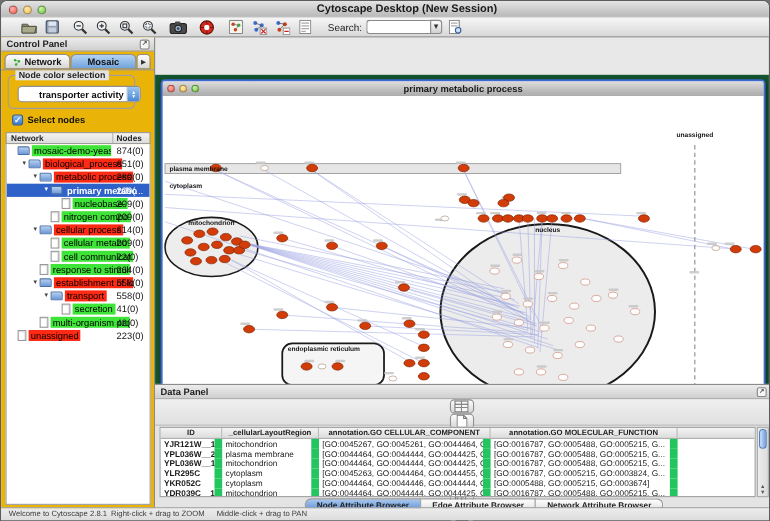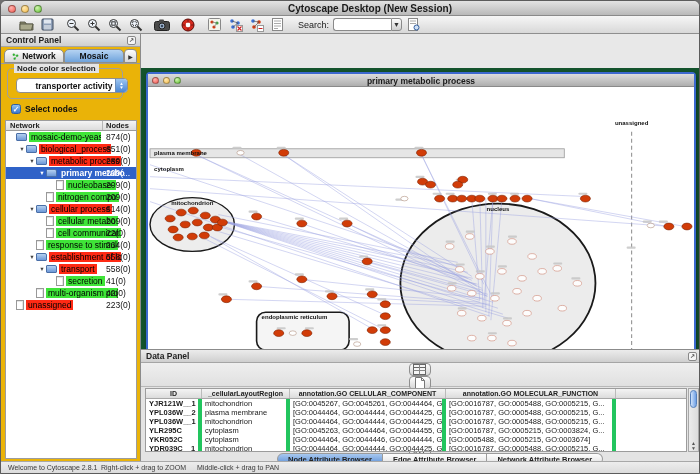--- a/index.html
+++ b/index.html
@@ -72,21 +72,21 @@
 
   
   .dpanel { position:absolute; left:140px; top:348px; width:560px; height:114px; background:#e4e4e4; border-top:1px solid #8b8b8b; }
   .dtoolbar { position:absolute; left:0; top:13px; width:100%; height:24px; display:flex; align-items:center; padding:0 6px; border-bottom:1px solid #b8b8b8; background:linear-gradient(#efefef,#e0e0e0);flex-direction:column; }
   .dbtn { width:22px; height:18px; margin-right:3px; border:1px solid #8f8f8f; border-radius:4px; background:linear-gradient(#fdfdfd,#d5d5d5); display:flex; align-items:center; justify-content:center; padding:0; }
   .dspacer { flex:1; }
   .dtable { position:absolute; left:4px; top:38px; width:542px; height:64px; background:#fff; border:1px solid #9c9c9c; overflow:hidden; }
   .dthead { display:flex; height:10px; background:linear-gradient(#f4f4f4,#dcdcdc); border-bottom:1px solid #a8a8a8; }
   .dth { font-size:7px; font-weight:bold; color:#222; text-align:center; border-right:1px solid #bbb; line-height:10px; overflow:hidden; white-space:nowrap; }
   .drow { display:flex; height:9px; }
-  .dtd { font-size:7.5px; color:#1a1a1a; line-height:9px; white-space:nowrap; overflow:hidden; border-right:4px solid #22c55e; padding-left:3px; }
+  .dtd { font-size:7.5px; color:#1a1a1a; line-height:9px; white-space:nowrap; overflow:hidden; border-right:7px solid #22c55e; padding-left:3px; }
   .dtd.b { font-weight:bold; }
   .c0{width:56px;} .c1{width:88px;} .c2{width:156px;} .c3{width:170px;} .c4{flex:1; border-right:none;}
   .vscroll { position:absolute; right:2px; top:38px; width:11px; height:64px; background:linear-gradient(90deg,#ececec,#dcdcdc); border:1px solid #a8a8a8; }
   .vthumb { position:absolute; left:1px; top:1px; width:7px; height:18px; border-radius:3.5px; background:linear-gradient(90deg,#cfe2fa,#6fa0e6); border:1px solid #5580bb; }
   .varrows { position:absolute; left:0; right:0; bottom:0; text-align:center; font-size:5px; color:#555; line-height:5px; }
   .dtabs { position:absolute; left:136px; top:103px; display:flex; height:12px; }
   .dtab { font-size:7.5px; font-weight:bold; color:#222; padding:0 10px; line-height:11px; background:linear-gradient(#fdfdfd,#e2e2e2); border:1px solid #9a9a9a; border-left:none; }
   .dtab:first-child { border-left:1px solid #9a9a9a; border-radius:6px 0 0 6px; }
   .dtab:last-child { border-radius:0 6px 6px 0; }
   .dtab.active { background:linear-gradient(#a8c8ef,#5e92d8); }

